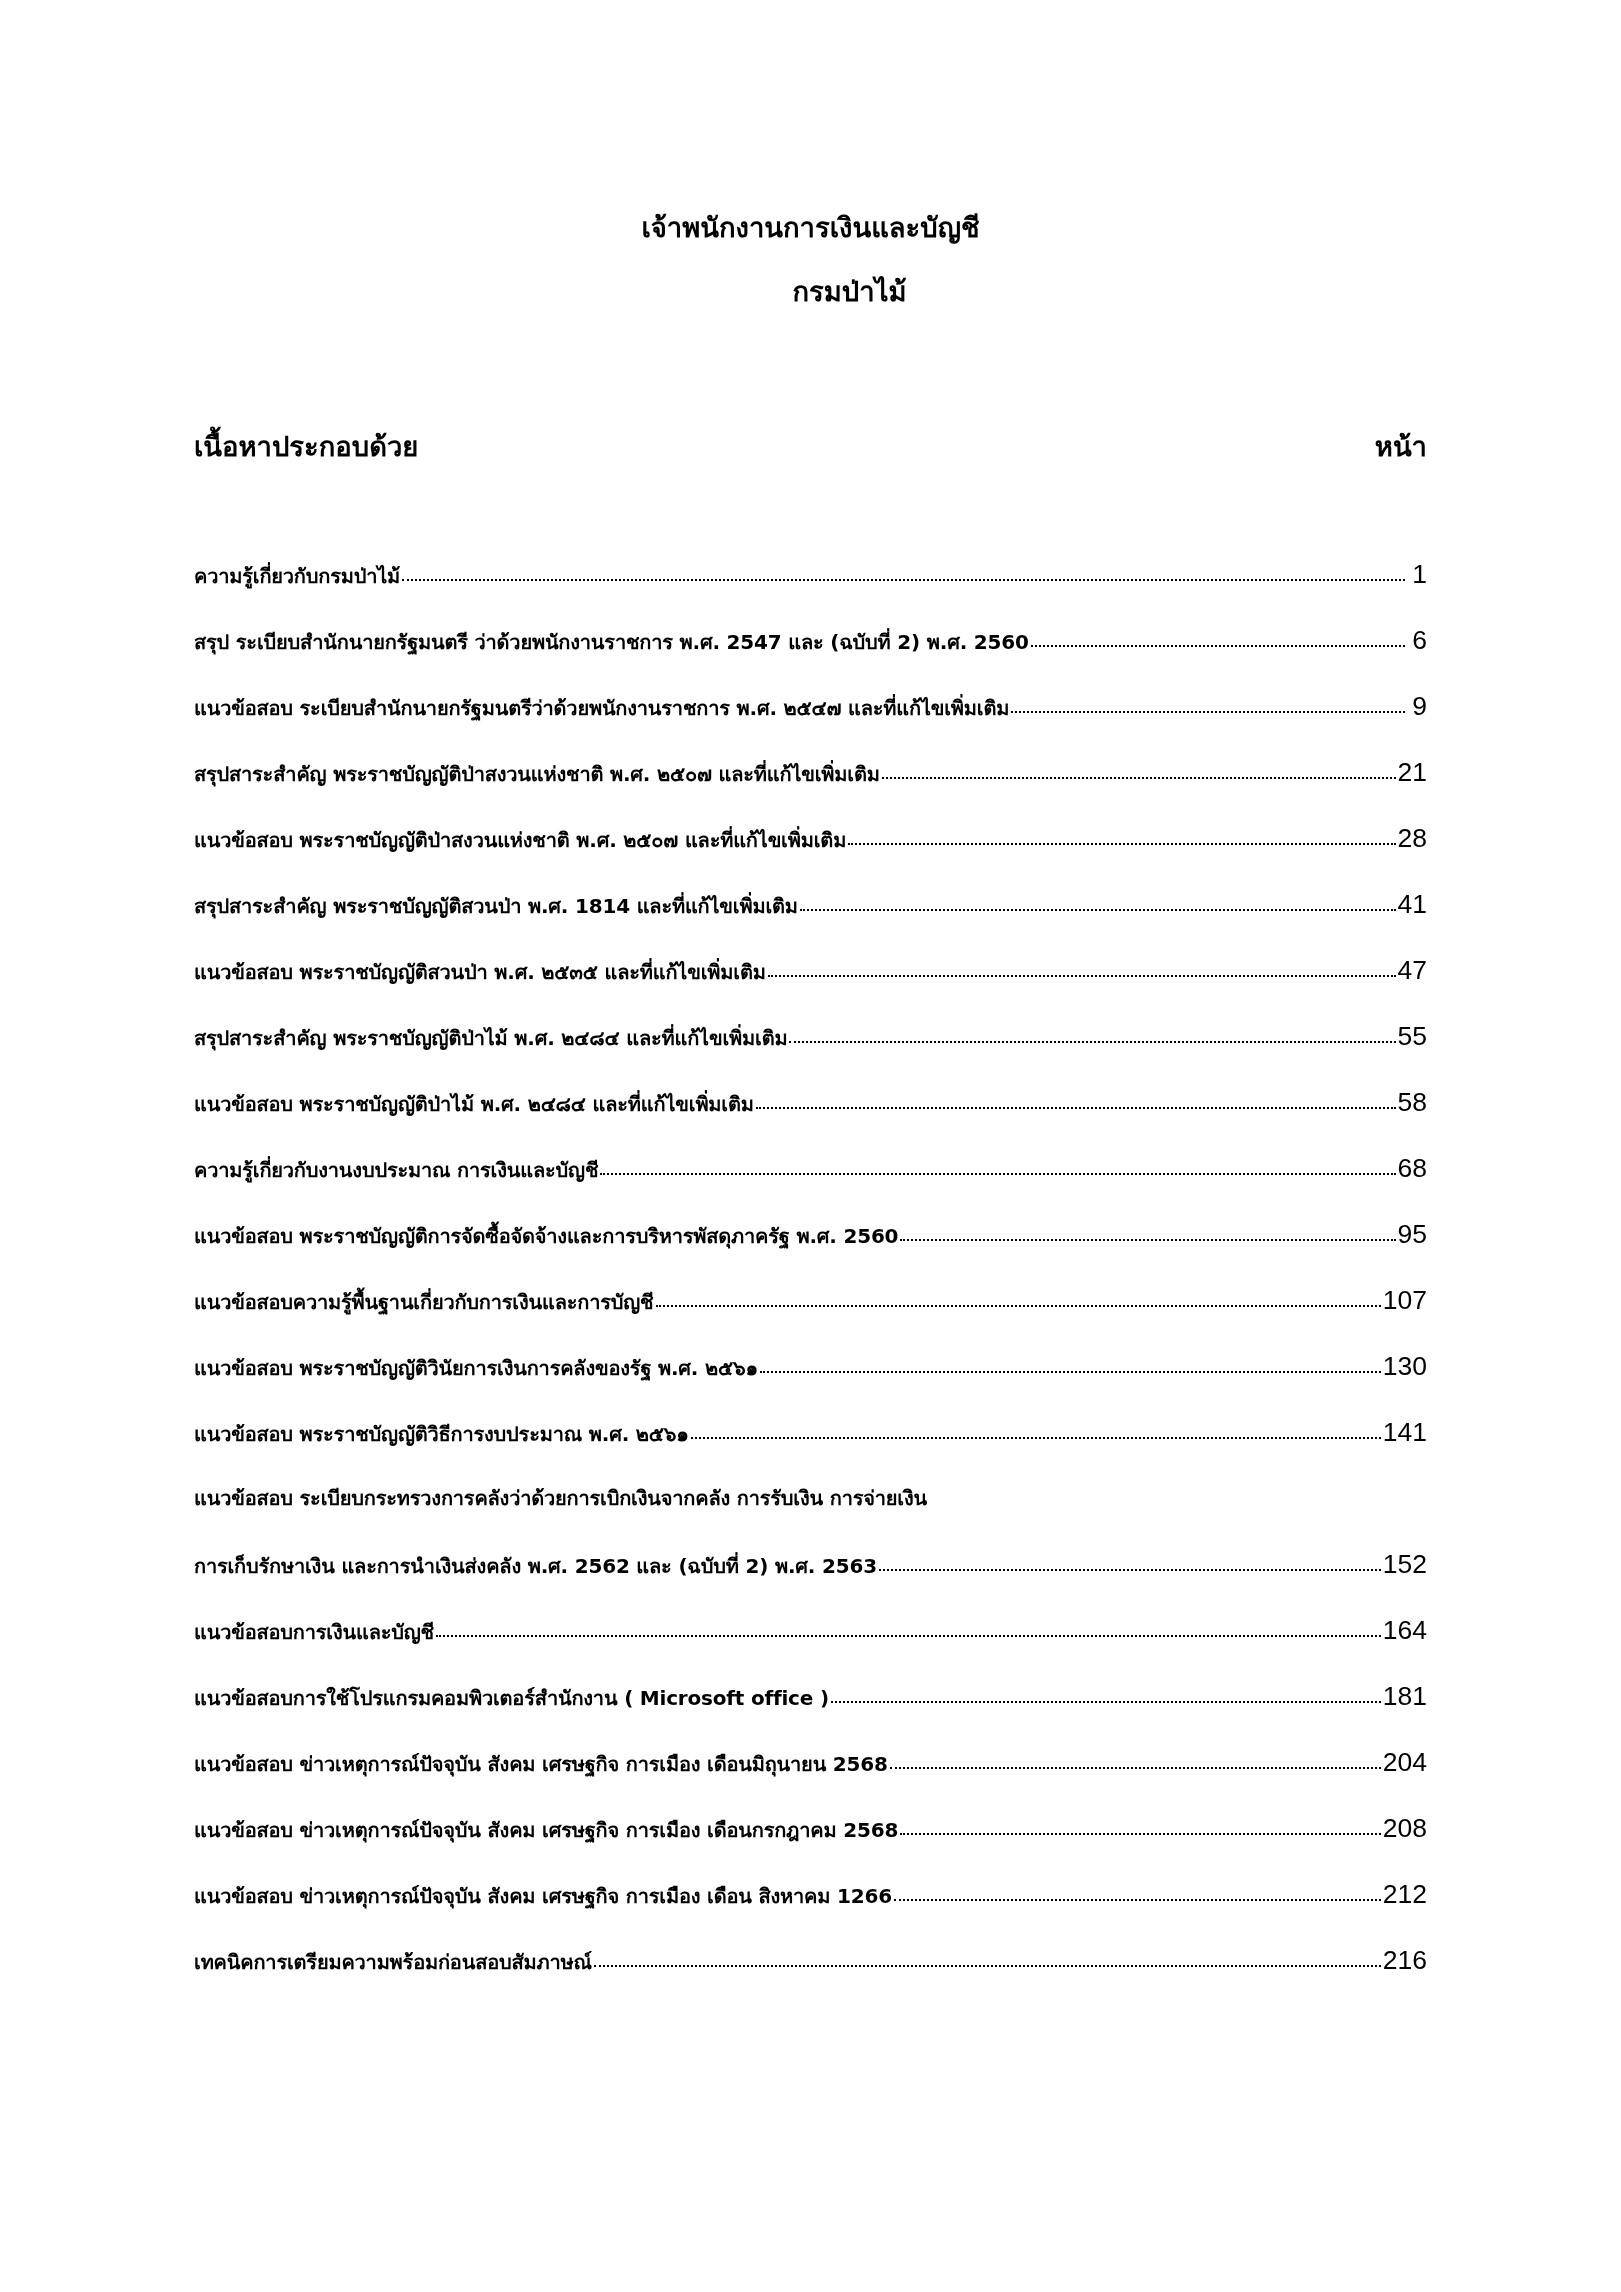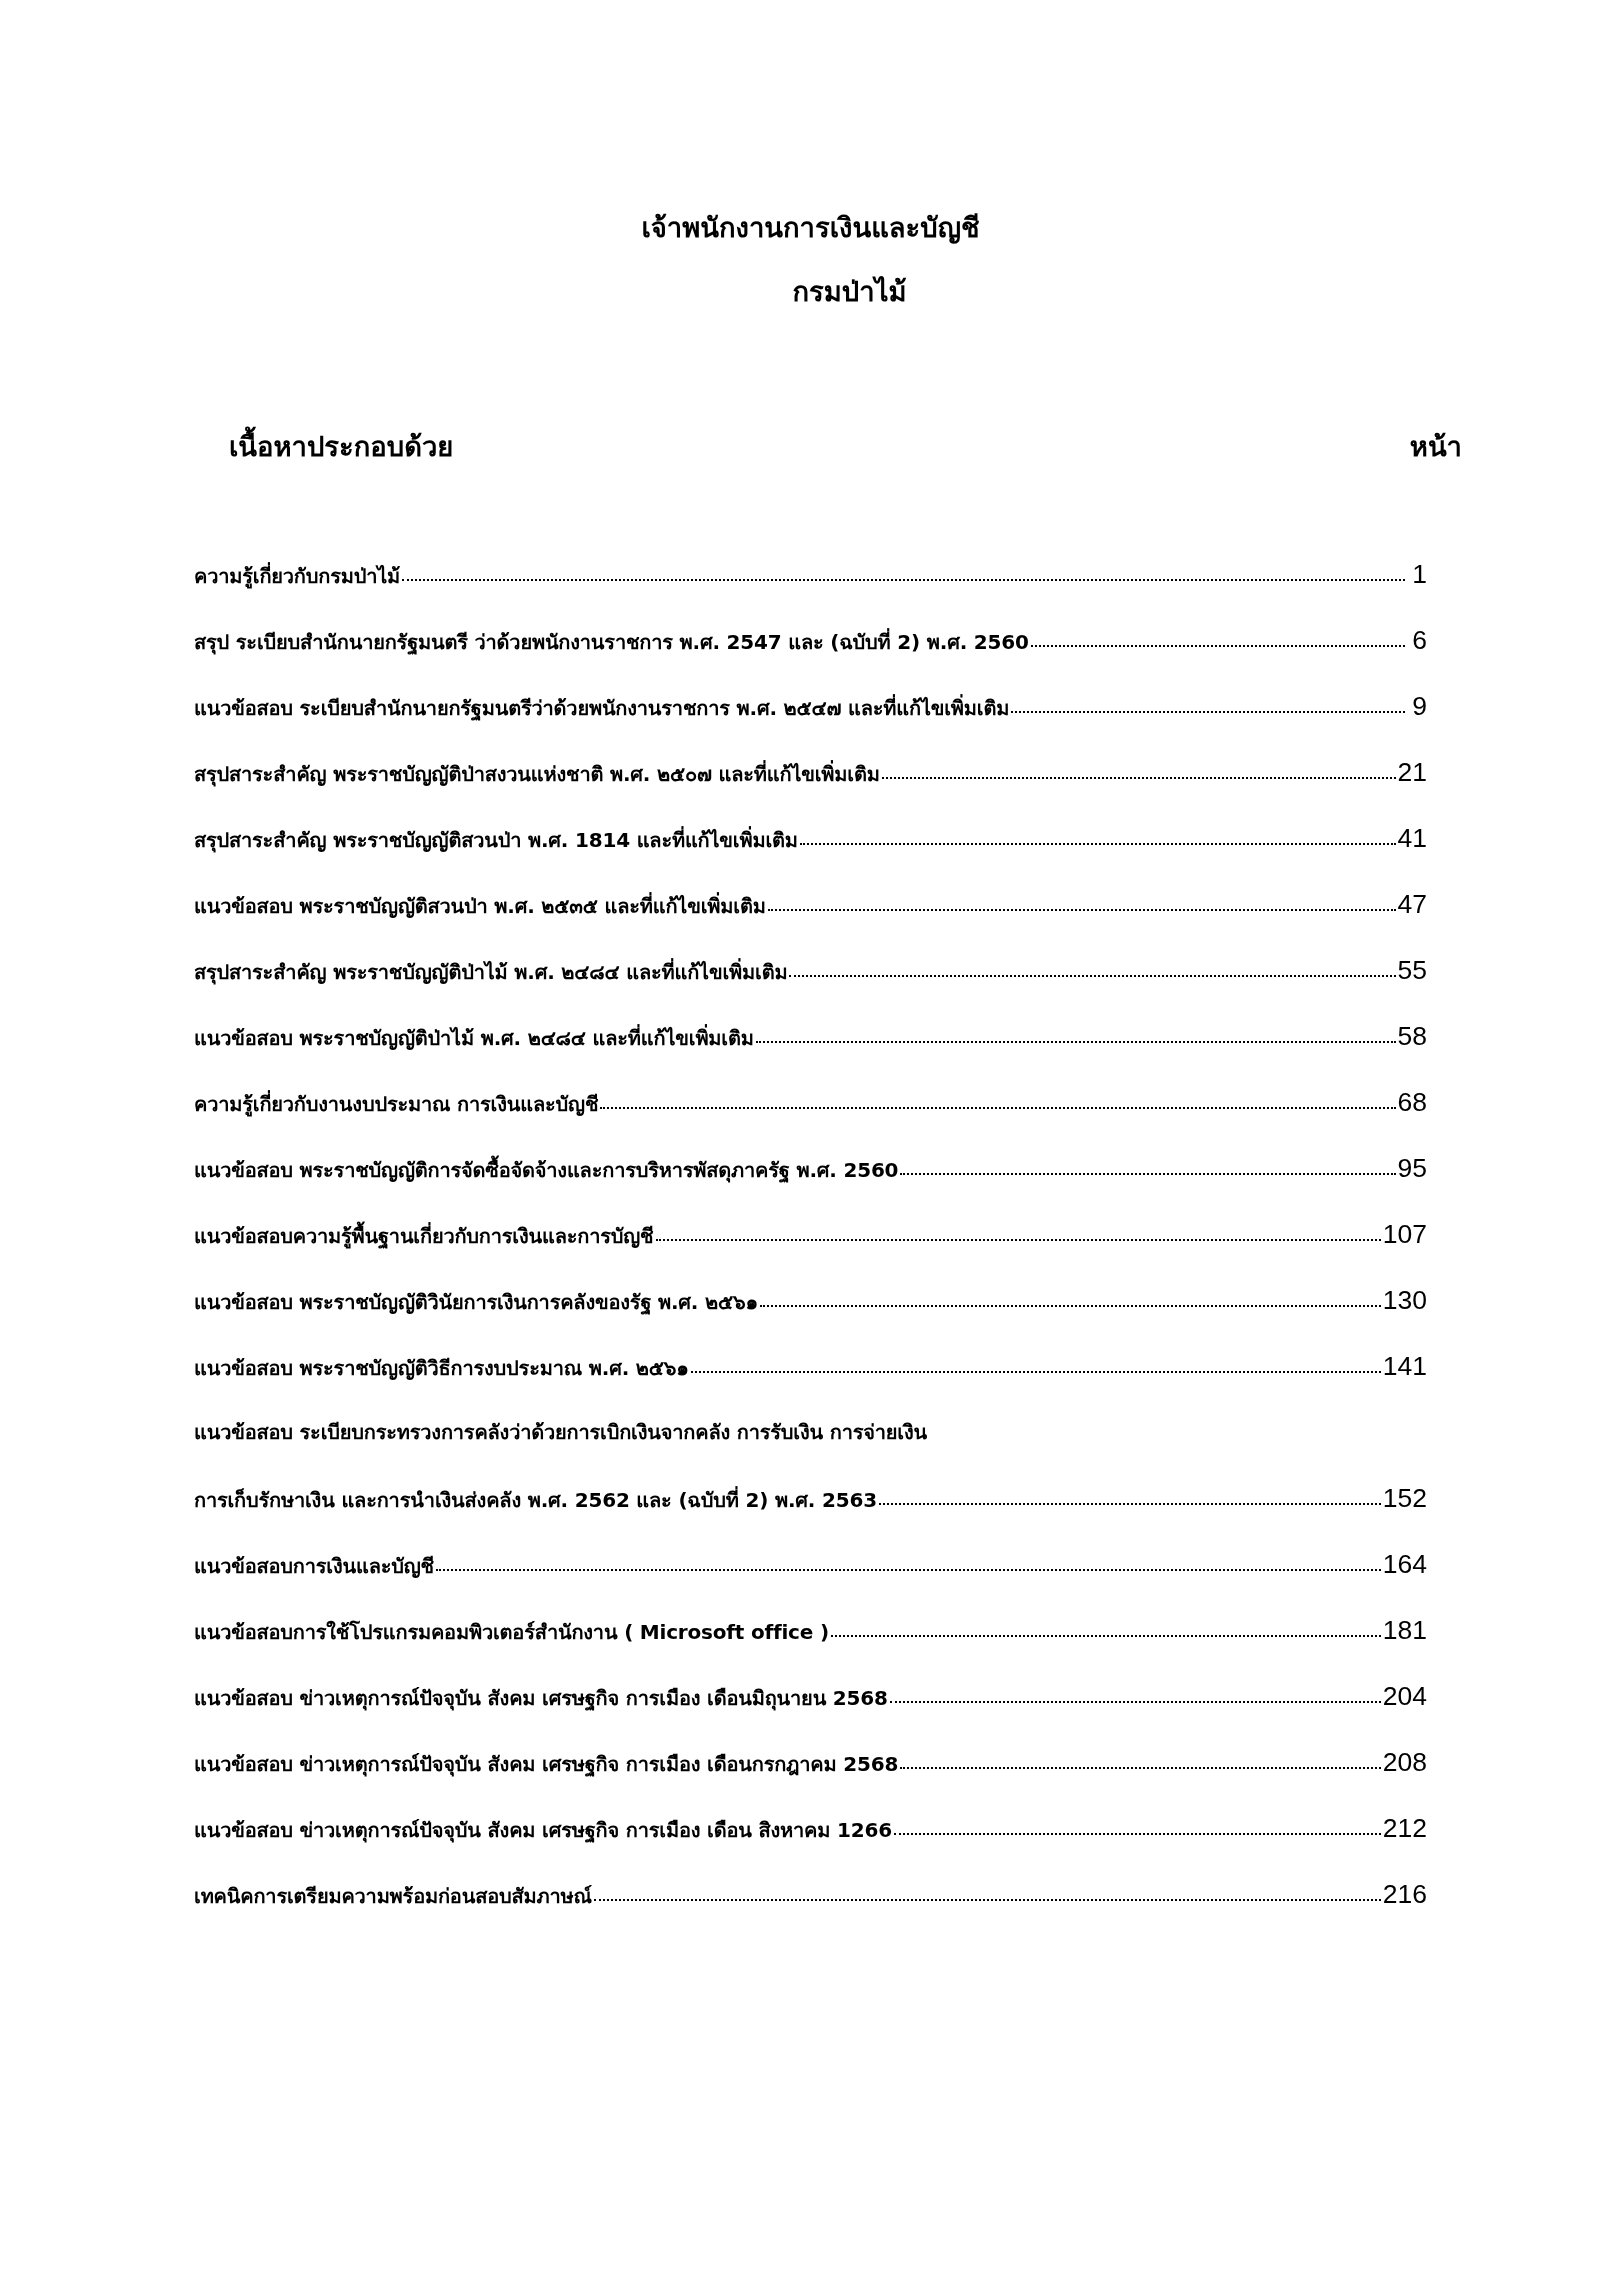--- a/index.html
+++ b/index.html
@@ -38,21 +38,20 @@
       position: absolute;
       left: 194px;
       width: 1233px;
       top: 425px;
       height: 43px;
       display: flex;
       justify-content: space-between;
       align-items: center;
       font-size: 27.4px;
       font-weight: bold;
-      margin-left: 35px;
     }
 
     .toc {
       position: absolute;
       left: 194px;
       top: 555px;
       width: 1233px;
     }
     .toc-row {
       display: flex;
@@ -121,20 +120,25 @@
       <span class="label">แนวข้อสอบ ระเบียบสำนักนายกรัฐมนตรีว่าด้วยพนักงานราชการ พ.ศ. ๒๕๔๗ และที่แก้ไขเพิ่มเติม</span>
       <span class="dots"></span>
       <span class="page-num">9</span>
     </div>
     <div class="toc-row">
       <span class="label">สรุปสาระสำคัญ พระราชบัญญัติป่าสงวนแห่งชาติ พ.ศ. ๒๕๐๗ และที่แก้ไขเพิ่มเติม</span>
       <span class="dots"></span>
       <span class="page-num">21</span>
     </div>
     <div class="toc-row">
+      <span class="label">แนวข้อสอบ พระราชบัญญัติป่าสงวนแห่งชาติ พ.ศ. ๒๕๐๗ และที่แก้ไขเพิ่มเติม</span>
+      <span class="dots"></span>
+      <span class="page-num">28</span>
+    </div>
+    <div class="toc-row">
       <span class="label">สรุปสาระสำคัญ พระราชบัญญัติสวนป่า พ.ศ. 1814 และที่แก้ไขเพิ่มเติม</span>
       <span class="dots"></span>
       <span class="page-num">41</span>
     </div>
     <div class="toc-row">
       <span class="label">แนวข้อสอบ พระราชบัญญัติสวนป่า พ.ศ. ๒๕๓๕ และที่แก้ไขเพิ่มเติม</span>
       <span class="dots"></span>
       <span class="page-num">47</span>
     </div>
     <div class="toc-row">

